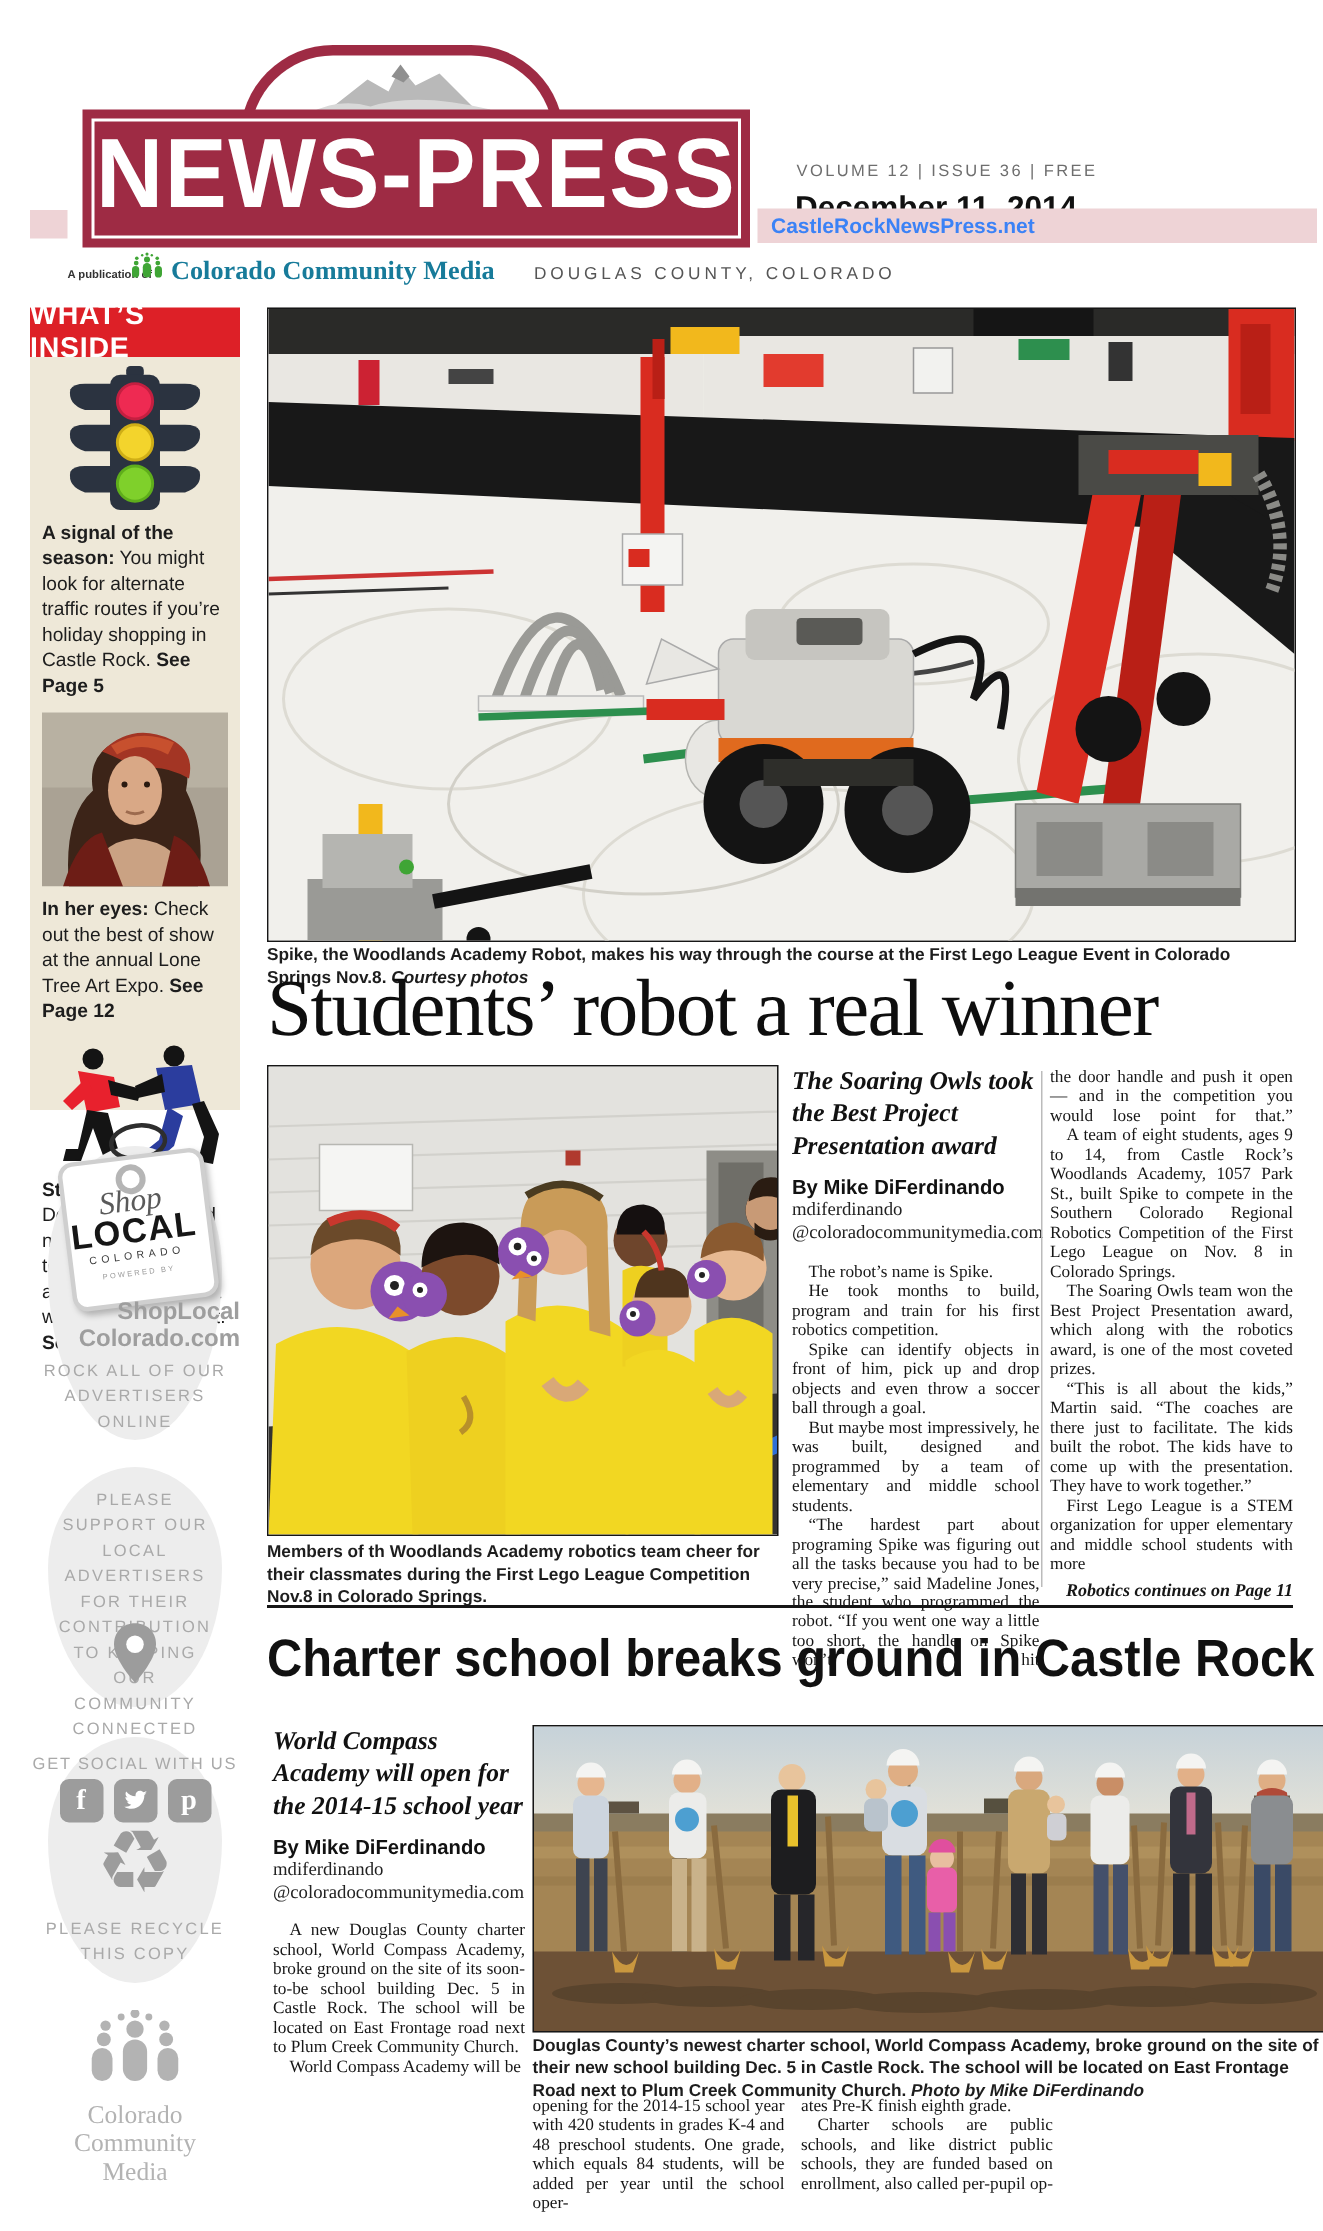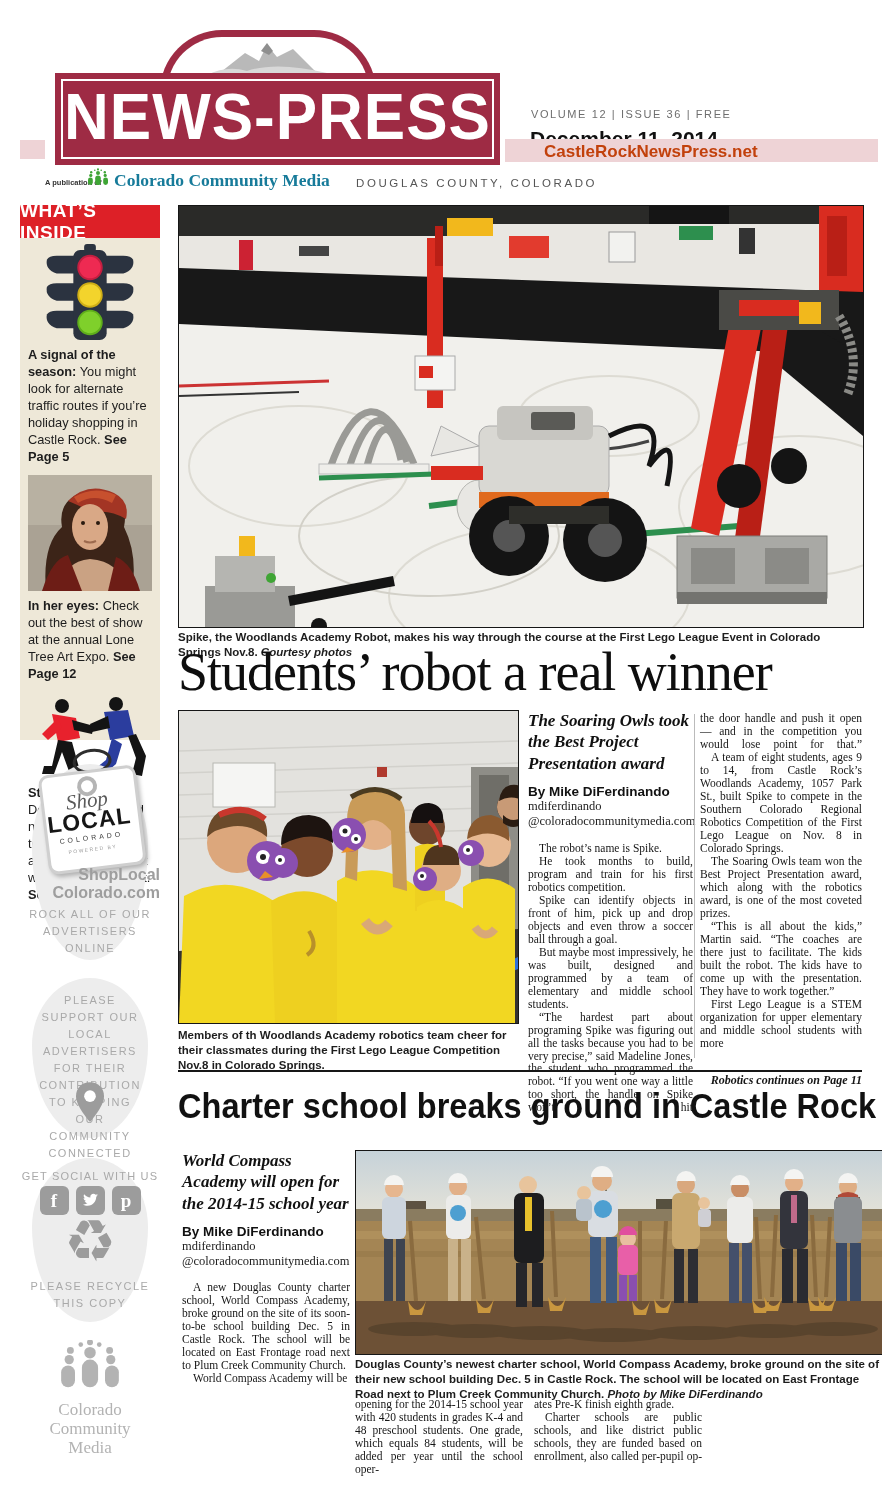--- a/index.html
+++ b/index.html
@@ -13,21 +13,21 @@
   .arch-title{left:0;right:0;bottom:1px;text-align:center;font-family:"Liberation Serif",serif;
         font-size:15px;letter-spacing:5px;color:#2b2b2b;font-weight:600;}
   .banner{left:55px;top:73px;width:445px;height:92px;background:#9e2b44;}
   .banner-line{left:6px;top:6px;right:6px;bottom:6px;border:2px solid #fff;}
   .np-title{left:0;right:0;top:8px;text-align:center;color:#fff;font-family:"Liberation Sans",sans-serif;
         font-weight:bold;font-size:62px;letter-spacing:1px;transform:scaleY(1.06);}
   .pink-notch{left:20px;top:140px;width:25px;height:19px;background:#eed3d6;}
   .date-line{left:530px;top:79px;font-family:"Liberation Sans",sans-serif;font-weight:bold;font-size:21px;color:#111;margin-top:48px;}
   .vol-line{left:531px;top:108px;font-family:"Liberation Sans",sans-serif;font-size:11px;color:#6e6e6e;letter-spacing:1.6px;}
   .site-bar{left:505px;top:139px;width:373px;height:23px;background:#eed3d6;}
-  .site-text{left:544px;top:142px;font-family:"Liberation Sans",sans-serif;font-weight:bold;font-size:17px;color:#c2410c;}
+  .site-text{left:514px;top:142px;font-family:"Liberation Sans",sans-serif;font-weight:bold;font-size:14px;color:#3b82f6;}
   .pub-prefix{left:45px;top:178px;font-family:"Liberation Sans",sans-serif;font-size:7.5px;font-weight:bold;color:#333;}
   .pub-name{left:114px;top:170px;font-family:"Liberation Serif",serif;font-weight:bold;font-size:17.5px;color:#177b9a;}
   .region{left:356px;top:177px;font-family:"Liberation Sans",sans-serif;font-size:11.5px;color:#555;letter-spacing:2.6px;}
 
   
   .inside-head{left:20px;top:205px;width:140px;height:33px;background:#dd2027;color:#fff;
         font-family:"Liberation Sans",sans-serif;font-weight:bold;font-size:19px;
         display:flex;align-items:center;justify-content:center;letter-spacing:.5px;}
   .inside-block{left:20px;top:238px;width:140px;height:502px;background:#eee8d8;}
   .promo-text{font-family:"Liberation Sans",sans-serif;font-size:12.8px;line-height:1.33;color:#1d1d1d;
@@ -78,21 +78,21 @@
   .headline2{left:178px;top:1086px;width:700px;font-family:"Liberation Sans",sans-serif;font-weight:bold;
         font-size:35px;transform:scaleX(.93);transform-origin:left top;white-space:nowrap;color:#111;}
   .deck{font-family:"Liberation Serif",serif;font-weight:bold;font-style:italic;font-size:17px;line-height:1.25;color:#111;}
   .byline{font-family:"Liberation Sans",sans-serif;font-weight:bold;font-size:13.5px;color:#111;margin-top:10px;}
   .bymail{font-family:"Liberation Serif",serif;font-size:12.5px;line-height:1.2;color:#222;}
   .body-col{font-size:11.5px;line-height:1.13;text-align:justify;color:#161616;}
   .body-col p{margin:0;}
   .ind{text-indent:11px;}
   .jlast{text-align-last:justify;}
   .continues{font-family:"Liberation Serif",serif;font-weight:bold;font-style:italic;font-size:12px;
-        text-align:right;margin-top:24px;}
+        text-align:right;margin-top:4px;}
   .colrule{width:1px;background:#bbb;}
   .divider{left:178px;top:1070px;width:684px;height:2px;background:#161616;}
 </style>
 </head>
 <body>
 
 <div class="page">
 
   <div class="abs arch">
     <div class="abs arch-in">

